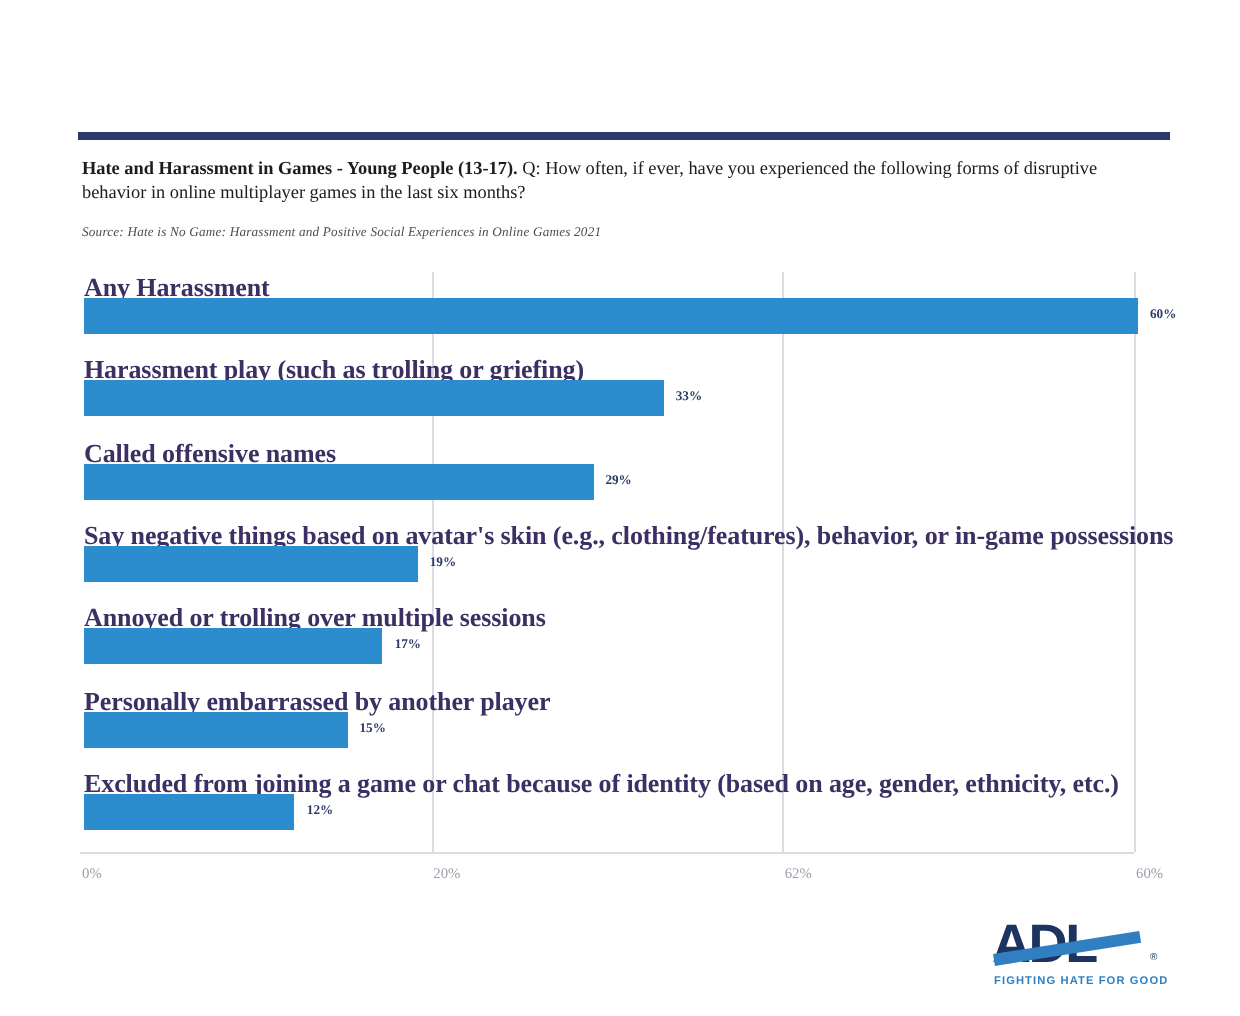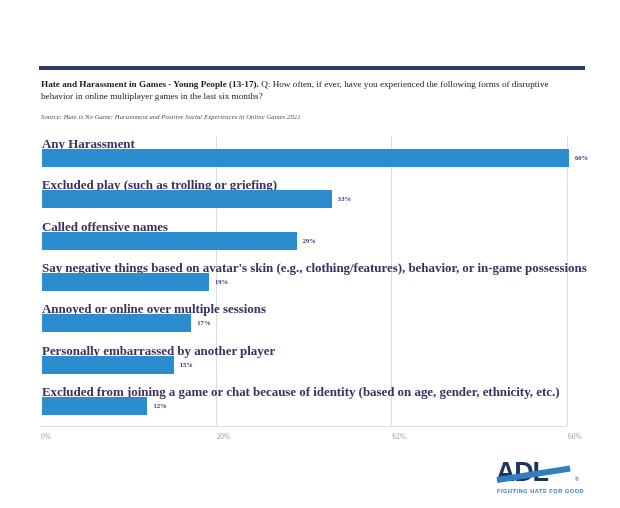--- a/index.html
+++ b/index.html
@@ -200,36 +200,36 @@
         <div class="tick-label" style="left: 352.333px;">62%</div>
         <div class="tick-label" style="left: 528px;">60%</div>
       </div>
     <div id="bars">
         <div class="bar-group" style="top: 0px;">
           <div class="bar-label">Any Harassment</div>
           <div class="bar" style="width: 527px; background: rgb(43, 140, 206);"></div>
           <div class="bar-value" style="left: 535px;">60%</div>
         </div>
         <div class="bar-group" style="top: 41.3px;">
-          <div class="bar-label">Excluded play (such as trolling or griefing)</div>
+          <div class="bar-label">Harassment play (such as trolling or griefing)</div>
           <div class="bar" style="width: 289.85px; background: rgb(43, 140, 206);"></div>
           <div class="bar-value" style="left: 297.85px;">33%</div>
         </div>
         <div class="bar-group" style="top: 82.6px;">
           <div class="bar-label">Called offensive names</div>
           <div class="bar" style="width: 254.717px; background: rgb(43, 140, 206);"></div>
           <div class="bar-value" style="left: 262.717px;">29%</div>
         </div>
         <div class="bar-group" style="top: 123.9px;">
           <div class="bar-label">Say negative things based on avatar's skin (e.g., clothing/features), behavior, or in-game possessions</div>
           <div class="bar" style="width: 166.883px; background: rgb(43, 140, 206);"></div>
           <div class="bar-value" style="left: 174.883px;">19%</div>
         </div>
         <div class="bar-group" style="top: 165.2px;">
-          <div class="bar-label">Annoyed or online over multiple sessions</div>
+          <div class="bar-label">Annoyed or trolling over multiple sessions</div>
           <div class="bar" style="width: 149.317px; background: rgb(43, 140, 206);"></div>
           <div class="bar-value" style="left: 157.317px;">17%</div>
         </div>
         <div class="bar-group" style="top: 206.5px;">
           <div class="bar-label">Personally embarrassed by another player</div>
           <div class="bar" style="width: 131.75px; background: rgb(43, 140, 206);"></div>
           <div class="bar-value" style="left: 139.75px;">15%</div>
         </div>
         <div class="bar-group" style="top: 247.8px;">
           <div class="bar-label">Excluded from joining a game or chat because of identity (based on age, gender, ethnicity, etc.)</div>

